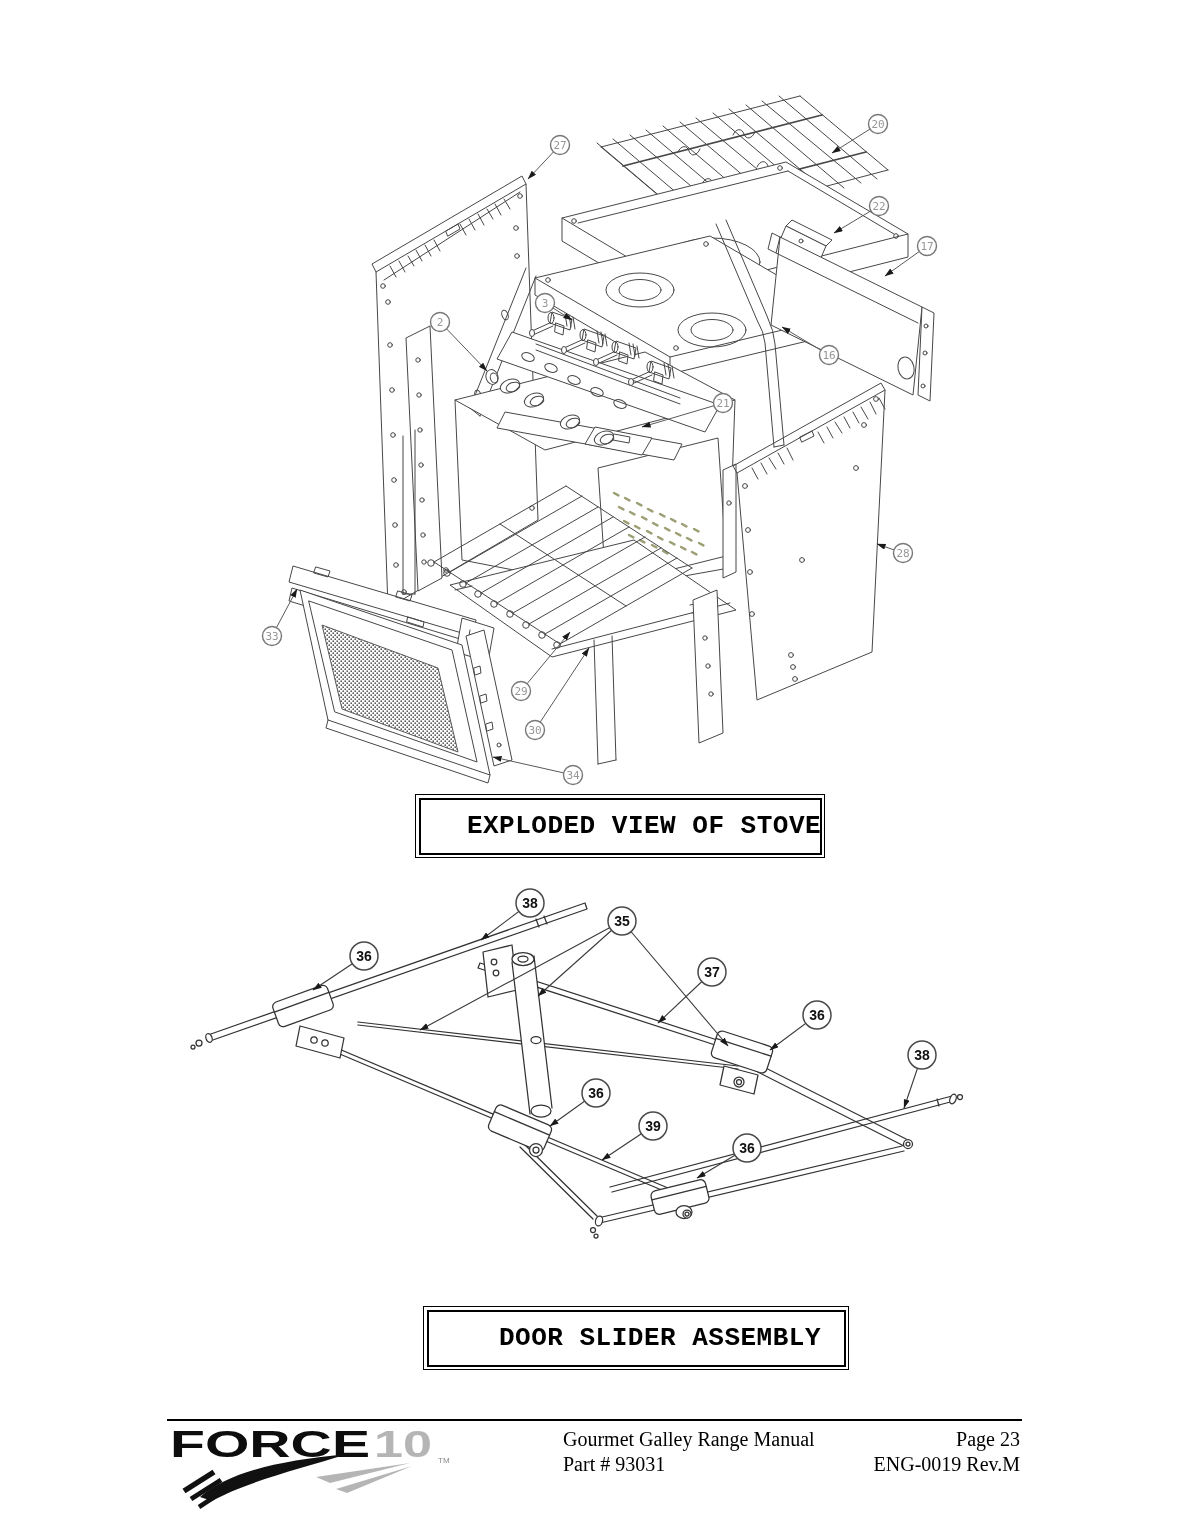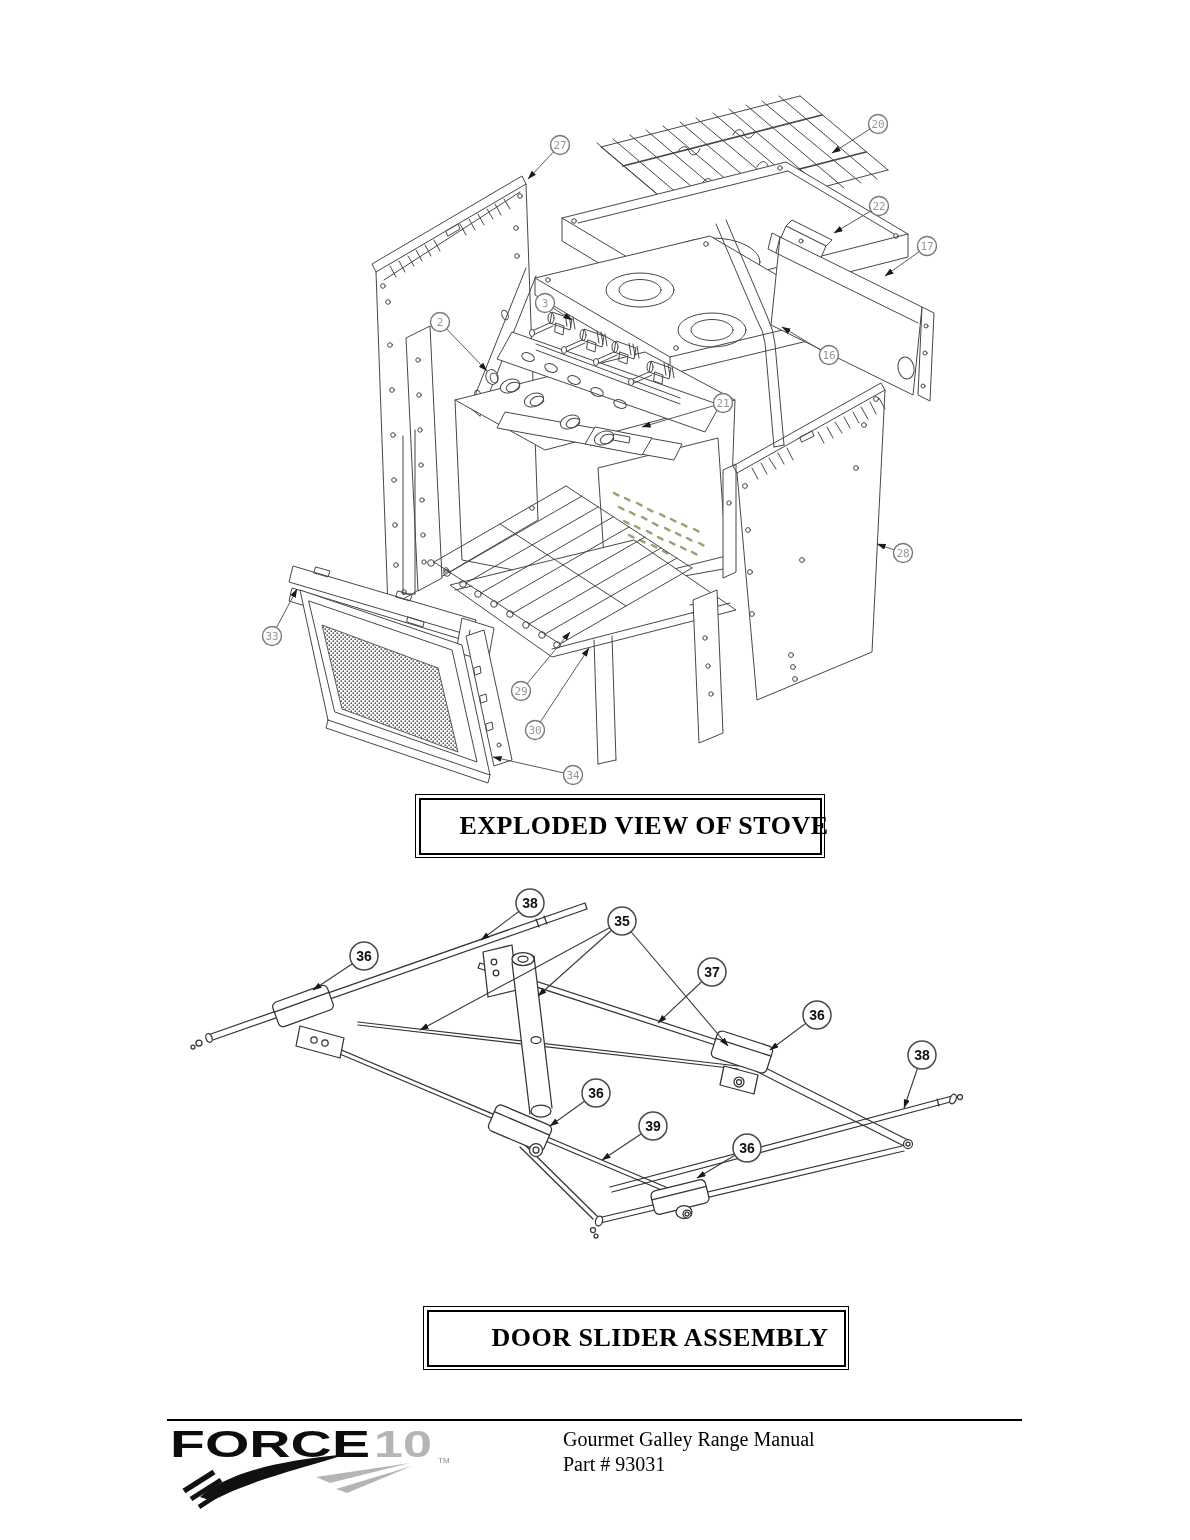--- a/index.html
+++ b/index.html
@@ -16,21 +16,21 @@
   .tf {stroke:#333;stroke-width:1.25;fill:#fff;stroke-linejoin:round;}
   .ldr{stroke:#5a5a5a;stroke-width:1;fill:none;}
   .ldr2{stroke:#3a3a3a;stroke-width:1.1;fill:none;}
   .co-c{fill:#fff;stroke:#787878;stroke-width:1.4;}
   .co-t{font-family:"DejaVu Sans Mono",monospace;font-size:11px;fill:#979797;text-anchor:middle;}
   .co2-c{fill:#fff;stroke:#4a4a4a;stroke-width:1.5;}
   .co2-t{font-family:"Liberation Sans",sans-serif;font-size:14px;font-weight:bold;fill:#111;text-anchor:middle;}
   
   .titlebox{position:absolute;border:1.5px solid #000;background:#fff;}
   .titlebox .inner{position:absolute;inset:2.5px;border:2px solid #000;display:flex;align-items:center;justify-content:center;}
-  .titlebox .inner span{font-family:Liberation Serif, serif;font-weight:bold;font-size:26px;letter-spacing:.5px;color:#000;white-space:nowrap;margin-left:48px;}
+  .titlebox .inner span{font-family:Liberation Mono, monospace;font-weight:bold;font-size:26px;letter-spacing:.5px;color:#000;white-space:nowrap;margin-left:48px;}
   
   .footer-rule{position:absolute;left:167px;top:1419px;width:855px;border-top:2.5px solid #000;}
   .f-col{position:absolute;font-size:20px;line-height:25px;color:#000;}
   .f-center{left:563px;top:1427px;width:330px;text-align:left;}
   .f-right{left:770px;top:1427px;width:250px;text-align:right;}
   .logo{position:absolute;left:166px;top:1427px;text-decoration:underline;}
   .logo-force{font-family:"Liberation Sans",sans-serif;font-weight:bold;fill:#0d0d0d;}
   .logo-gray{fill:#b5b5b5;}
 </style>
 </head>
@@ -497,14 +497,18 @@
         <path d="M150,50 L244,36 L164,56 Z" fill="#b5b5b5"></path>
         <path d="M170,62 L246,39 L181,66 Z" fill="#b5b5b5"></path>
       </g>
     </svg>
   </div>
 
   <div class="f-col f-center">
     <div>Gourmet Galley Range Manual</div>
     <div>Part # 93031</div>
   </div>
+  <div class="f-col f-right">
+    <div>Page 23</div>
+    <div>ENG-0019 Rev.M</div>
+  </div>
 
 </div>
 
 </body></html>

